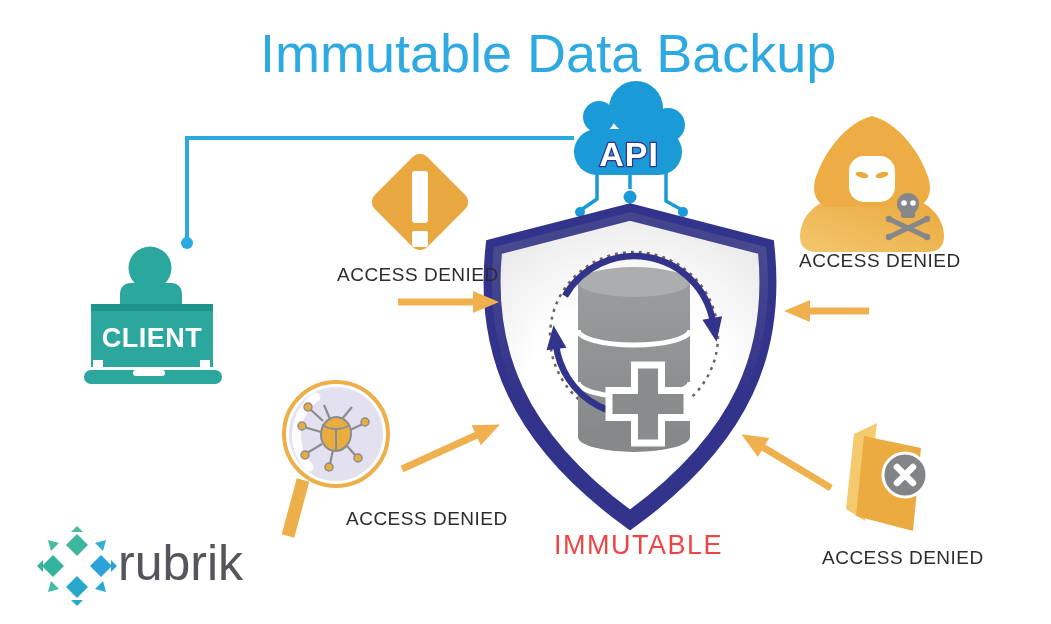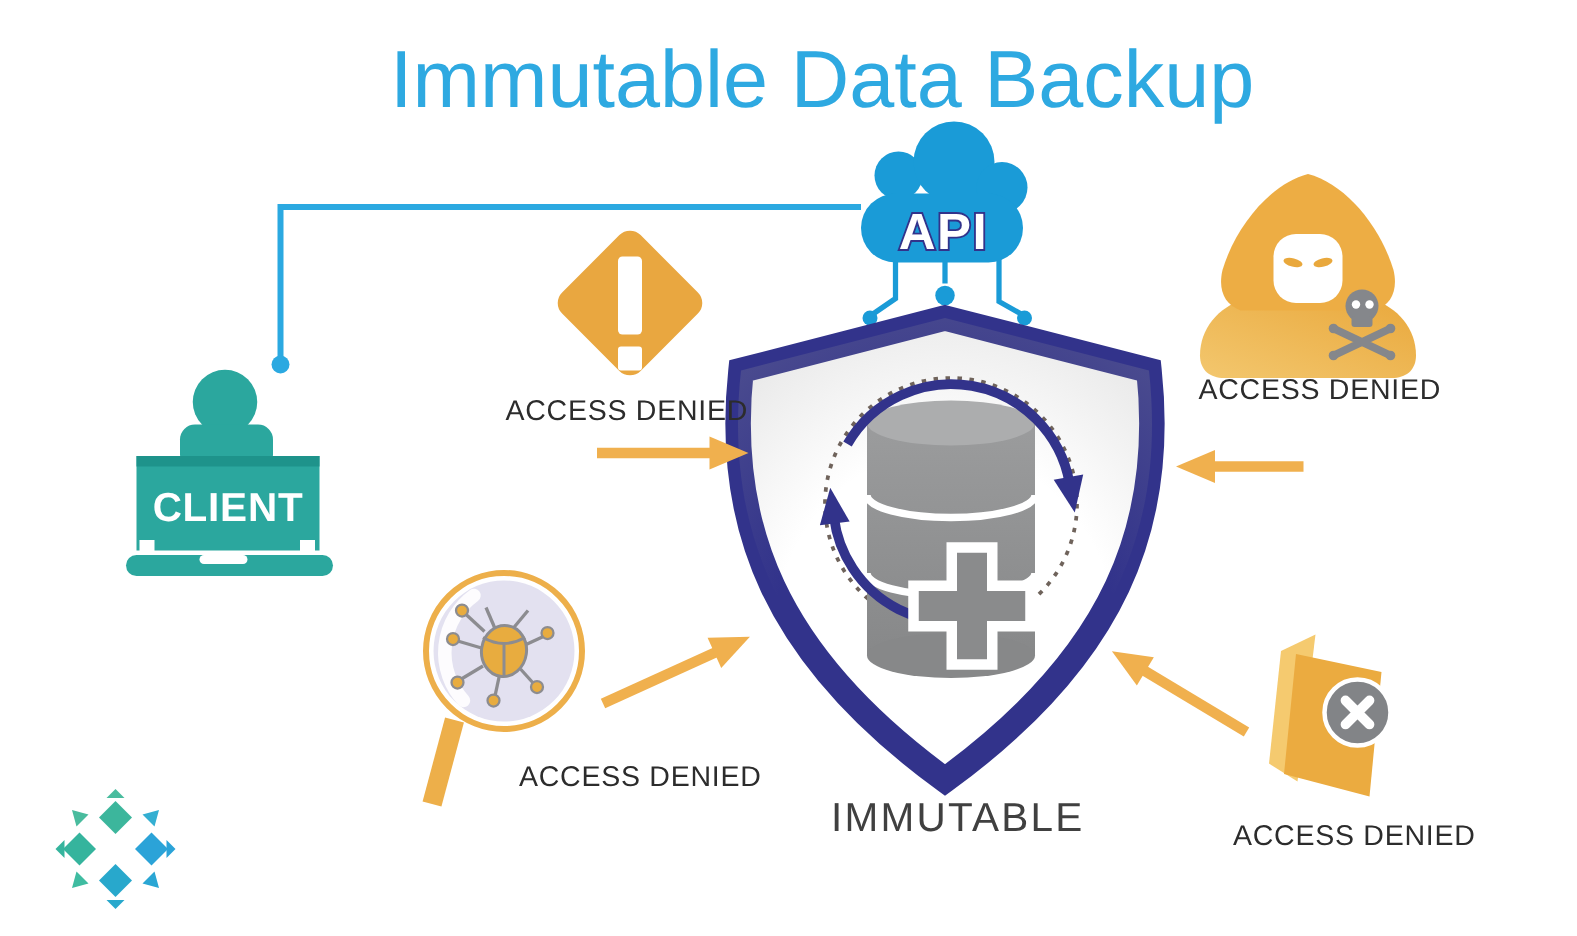--- a/index.html
+++ b/index.html
@@ -12,21 +12,21 @@
     left:260px;top:22px;width:640px;
     font-size:54px;font-weight:300;color:#2EA9E1;letter-spacing:0px;
     white-space:nowrap;
   }
   .denied-label{
     font-size:19px;font-weight:300;color:#2c2c2c;letter-spacing:0.5px;
     white-space:nowrap;
   }
   .immutable-label{
     left:554px;top:530px;width:160px;text-align:left;
-    font-size:27px;font-weight:300;color:#404040;letter-spacing:1.5px;
+    font-size:27px;font-weight:300;color:#ef4444;letter-spacing:1.5px;
     white-space:nowrap;
   }
   .wordmark{
     left:118px;top:534px;font-size:50px;font-weight:400;color:#54565B;
     letter-spacing:0px;white-space:nowrap;
   }
   svg text{font-family:"Liberation Sans",sans-serif;}
 </style>
 </head>
 <body>
@@ -203,14 +203,15 @@
   <div class="abs denied-label" style="left:337px;top:264px">ACCESS DENIED</div>
 
   <div class="abs denied-label" style="left:799px;top:250px">ACCESS DENIED</div>
 
   <div class="abs denied-label" style="left:346px;top:508px">ACCESS DENIED</div>
 
   <div class="abs denied-label" style="left:822px;top:547px">ACCESS DENIED</div>
 
   <div class="abs immutable-label">IMMUTABLE</div>
 
+  <div class="abs wordmark">rubrik</div>
 
 </div>
 
 </body></html>

